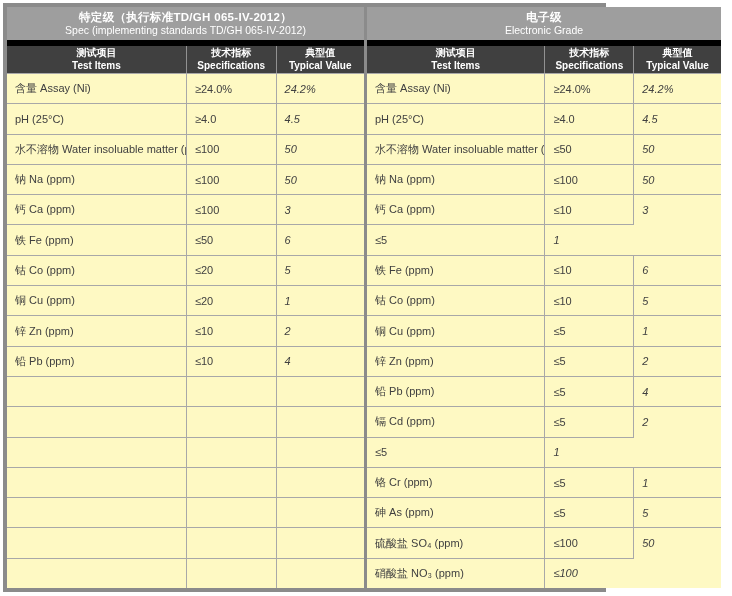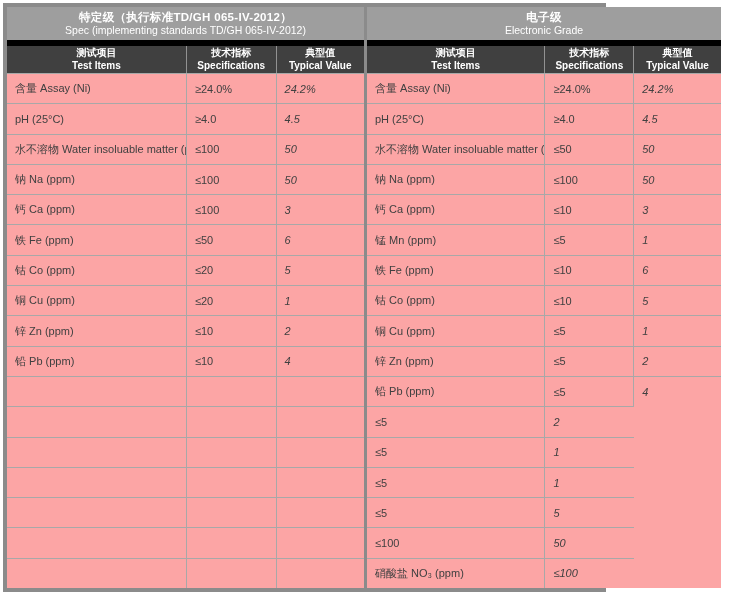--- a/index.html
+++ b/index.html
@@ -37,21 +37,21 @@
     height: 33px;
     border-top: 6px solid #000000;
   }
   .cols .cell {
     display: flex; flex-direction: column; justify-content: center; align-items: center;
     text-align: center;
     font-size: 10px; font-weight: bold; line-height: 12.5px;
     border-right: 1px solid #929292;
   }
   .cols .cell:last-child { border-right: none; }
-  .row { height: 30.3px; background: #fca5a5; }
+  .row { height: 30.3px; background: #fef9c3; }
   .row .cell {
     display: flex; align-items: center;
     padding-left: 8px;
     font-size: 11px;
     color: #404040;
     border-top: 1px solid #a8a8a8;
     border-right: 1px solid #a8a8a8;
     white-space: nowrap;
     overflow: hidden;
   }
@@ -208,21 +208,20 @@
       <div class="cell">钠 Na (ppm)</div>
       <div class="cell">≤100</div>
       <div class="cell">50</div>
     </div>
     <div class="row">
       <div class="cell">钙 Ca (ppm)</div>
       <div class="cell">≤10</div>
       <div class="cell">3</div>
     </div>
     <div class="row">
-      <div class="cell">锰 Mn (ppm)</div>
       <div class="cell">≤5</div>
       <div class="cell">1</div>
     </div>
     <div class="row">
       <div class="cell">铁 Fe (ppm)</div>
       <div class="cell">≤10</div>
       <div class="cell">6</div>
     </div>
     <div class="row">
       <div class="cell">钴 Co (ppm)</div>
@@ -238,36 +237,40 @@
       <div class="cell">锌 Zn (ppm)</div>
       <div class="cell">≤5</div>
       <div class="cell">2</div>
     </div>
     <div class="row">
       <div class="cell">铅 Pb (ppm)</div>
       <div class="cell">≤5</div>
       <div class="cell">4</div>
     </div>
     <div class="row">
+      <div class="cell">镉 Cd (ppm)</div>
       <div class="cell">≤5</div>
       <div class="cell">2</div>
     </div>
     <div class="row">
       <div class="cell">≤5</div>
       <div class="cell">1</div>
     </div>
     <div class="row">
-      <div class="cell">≤5</div>
-      <div class="cell">1</div>
-    </div>
-    <div class="row">
+      <div class="cell">铬 Cr (ppm)</div>
+      <div class="cell">≤5</div>
+      <div class="cell">1</div>
+    </div>
+    <div class="row">
+      <div class="cell">砷 As (ppm)</div>
       <div class="cell">≤5</div>
       <div class="cell">5</div>
     </div>
     <div class="row">
+      <div class="cell">硫酸盐 SO₄ (ppm)</div>
       <div class="cell">≤100</div>
       <div class="cell">50</div>
     </div>
     <div class="row">
       <div class="cell">硝酸盐 NO₃ (ppm)</div>
       <div class="cell">≤100</div>
     </div>
   </section>
 
 </div>

